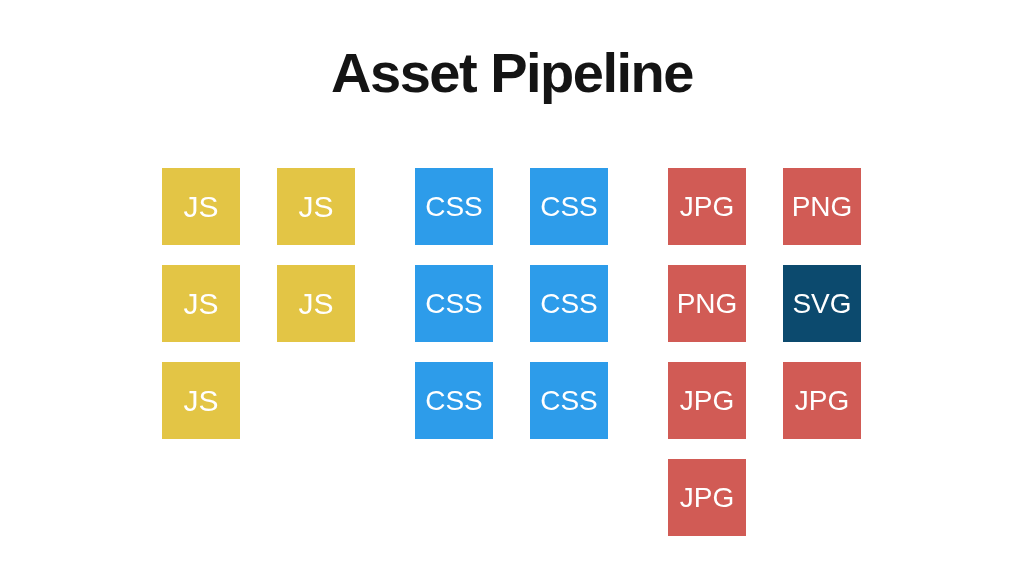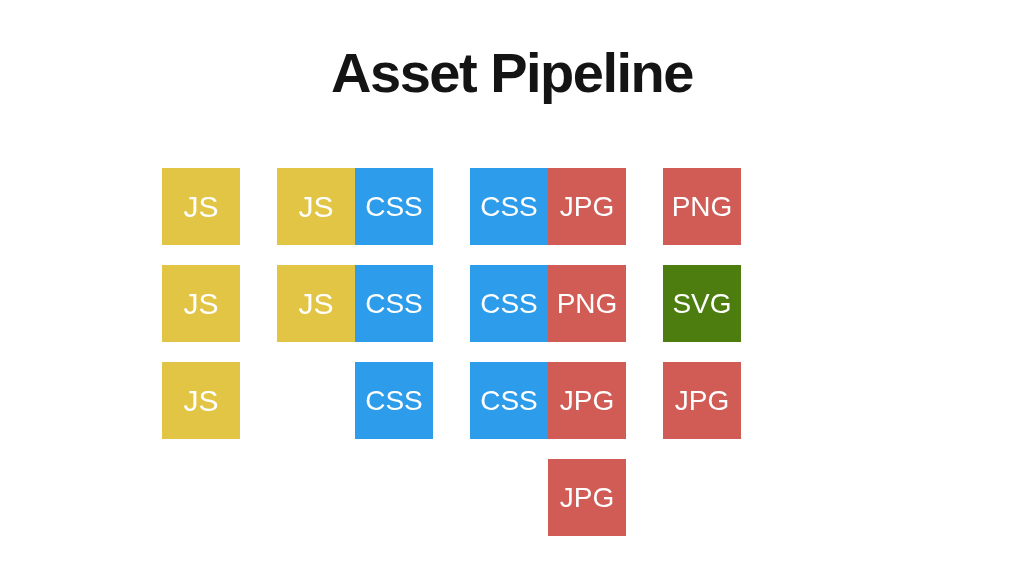--- a/index.html
+++ b/index.html
@@ -28,20 +28,21 @@
     font-size: 56px;
     font-weight: 800;
     letter-spacing: -1.5px;
     color: #141414;
   }
   .asset-grid {
     position: absolute;
     left: 162px;
     top: 168px;
     display: flex;
+    gap: 60px;
   }
   .asset-group {
     display: grid;
     grid-template-columns: 78px 78px;
     column-gap: 37px;
     row-gap: 20px;
     align-content: start;
   }
   .asset-box {
     width: 78px;
@@ -76,19 +77,19 @@
         <div class="asset-box" style="background: rgb(45, 156, 234);">CSS</div>
         <div class="asset-box" style="background: rgb(45, 156, 234);">CSS</div>
         <div class="asset-box" style="background: rgb(45, 156, 234);">CSS</div>
         <div class="asset-box" style="background: rgb(45, 156, 234);">CSS</div>
         <div class="asset-box" style="background: rgb(45, 156, 234);">CSS</div>
       </div>
       <div class="asset-group g2">
         <div class="asset-box" style="background: rgb(209, 91, 85);">JPG</div>
         <div class="asset-box" style="background: rgb(209, 91, 85);">PNG</div>
         <div class="asset-box" style="background: rgb(209, 91, 85);">PNG</div>
-        <div class="asset-box" style="background: #4d7c0f;">SVG</div>
+        <div class="asset-box" style="background: #0c4a6e;">SVG</div>
         <div class="asset-box" style="background: rgb(209, 91, 85);">JPG</div>
         <div class="asset-box" style="background: rgb(209, 91, 85);">JPG</div>
         <div class="asset-box" style="background: rgb(209, 91, 85);">JPG</div>
       </div>
     </div>
 </div>
 
 </body></html>

